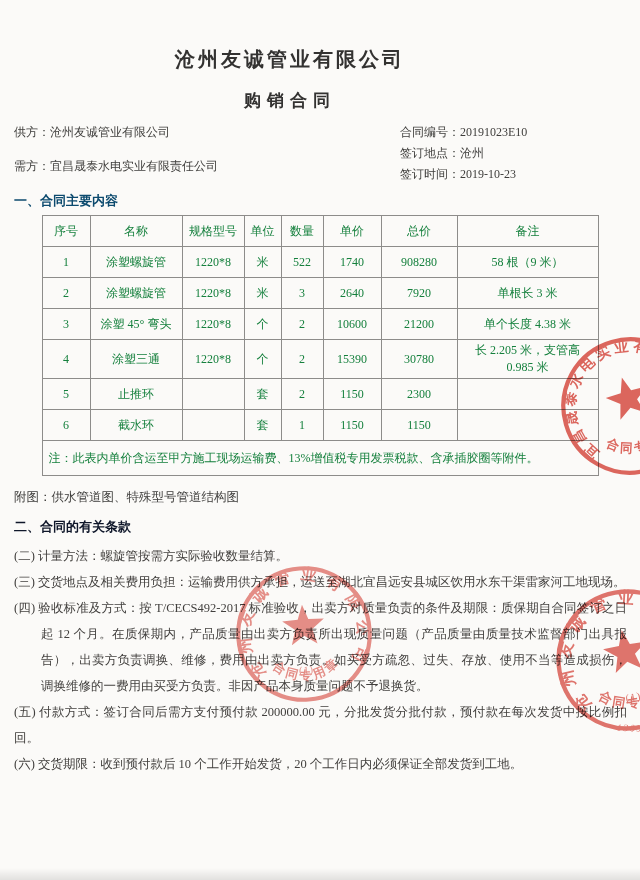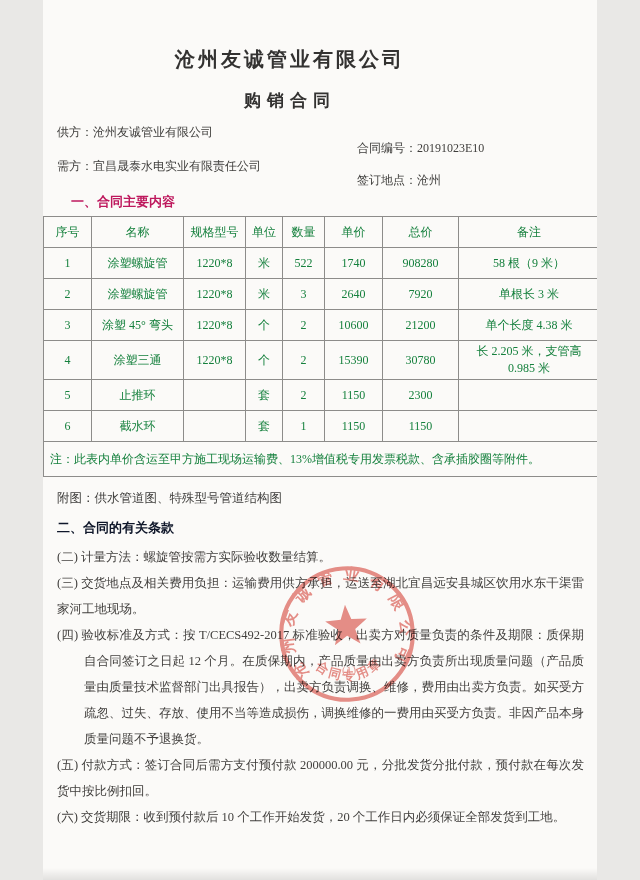--- a/index.html
+++ b/index.html
@@ -1,39 +1,39 @@
 <!DOCTYPE html>
 <html><head>
 <meta charset="utf-8">
 <style>
   html,body{margin:0;padding:0;background:#e9e8e6;}
   .page{
     position:relative;
-    width:554px;height:880px;
+    width:640px;height:880px;
     margin:0 auto;
     background:#fbfaf8;
     overflow:hidden;
     font-family:"Liberation Serif","DejaVu Serif",serif;
     color:#3e3d3b;
   }
   .page::after{
     content:'';position:absolute;left:0;right:0;bottom:0;height:12px;
     background:linear-gradient(to bottom,rgba(0,0,0,0),rgba(0,0,0,.10));
     pointer-events:none;
   }
   
   .header{padding-top:46px;text-align:center;transform:translateX(-30px);}
   .header h1{margin:0 0 16px;font-size:20px;font-weight:600;letter-spacing:3px;color:#333231;}
   .header h2{margin:0;font-size:17px;font-weight:600;letter-spacing:6px;color:#333231;}
   
   .info{display:flex;justify-content:space-between;padding:12px 32px 0 14px;font-size:12px;}
   .info-left p{margin:0 0 17px;}
   .info-right{width:208px;}
-  .info-right p{margin:16px 0 5px;line-height:16px;}
-  .sec-heading{padding-left:28px;margin:0 0 5px;font-size:13px;font-weight:600;color:#be185d;}
+  .info-right p{margin:0 0 5px;line-height:16px;}
+  .sec-heading{padding-left:14px;margin:0 0 5px;font-size:13px;font-weight:600;color:#0c4a6e;}
   .sec-heading2{padding-left:14px;margin:12px 0 0;font-size:13px;font-weight:600;color:#0f172a;}
   
   #items-table{width:556px;margin:0 auto;border-collapse:collapse;font-size:12px;color:#15803d;table-layout:fixed;}
   #items-table th,#items-table td{border:1px solid #8d8c8a;text-align:center;padding:2px 3px;font-weight:normal;overflow:hidden;}
   #items-table tr{height:31px;}
   #items-table tr.tall{height:38px;}
   #items-table td.note-cell{text-align:left;padding:4px 6px;height:26px;}
   
   .attachment{padding-left:14px;margin:13px 0 0;font-size:12.5px;}
   .clauses{padding:7px 13px 0 14px;font-size:12.5px;line-height:26px;text-align:justify;color:#413f3d;}
@@ -65,20 +65,21 @@
   </div>
 
   <div class="info">
     <div class="info-left">
       <p><span>供方：</span><span>沧州友诚管业有限公司</span></p>
       <p><span>需方：</span><span>宜昌晟泰水电实业有限责任公司</span></p>
     </div>
     <div class="info-right">
       <p><span>合同编号：</span><span>20191023E10</span></p>
       <p><span>签订地点：</span><span>沧州</span></p>
+      <p><span>签订时间：</span><span>2019-10-23</span></p>
     </div>
   </div>
 
   <div class="sec-heading">一、合同主要内容</div>
 
   <table id="items-table">
     <colgroup>
       <col style="width:48px">
         <col style="width:92px">
         <col style="width:62px">

